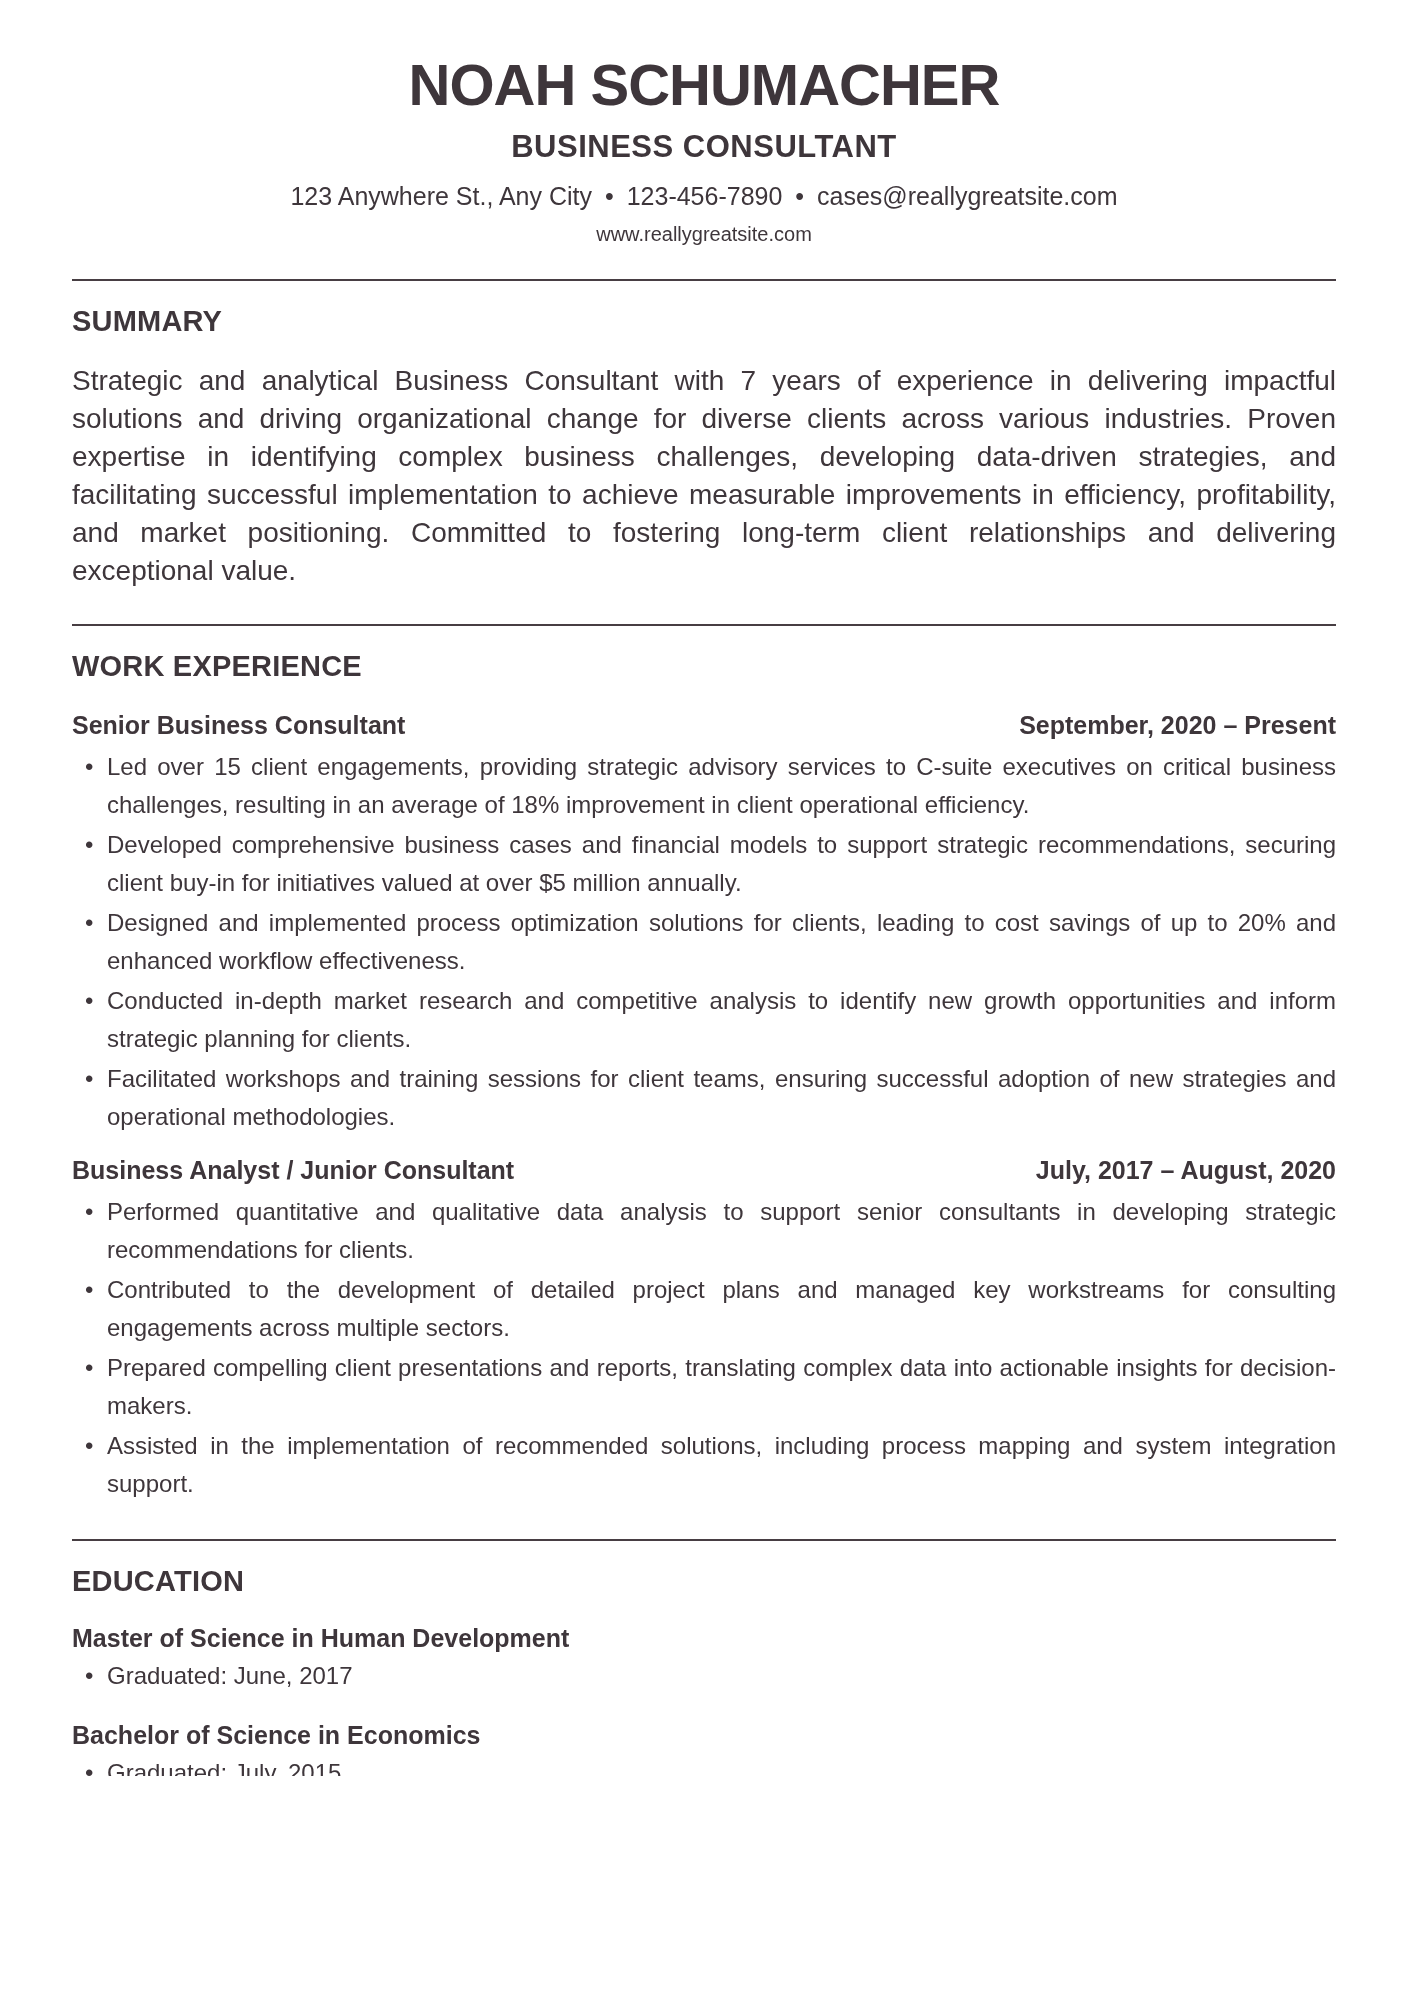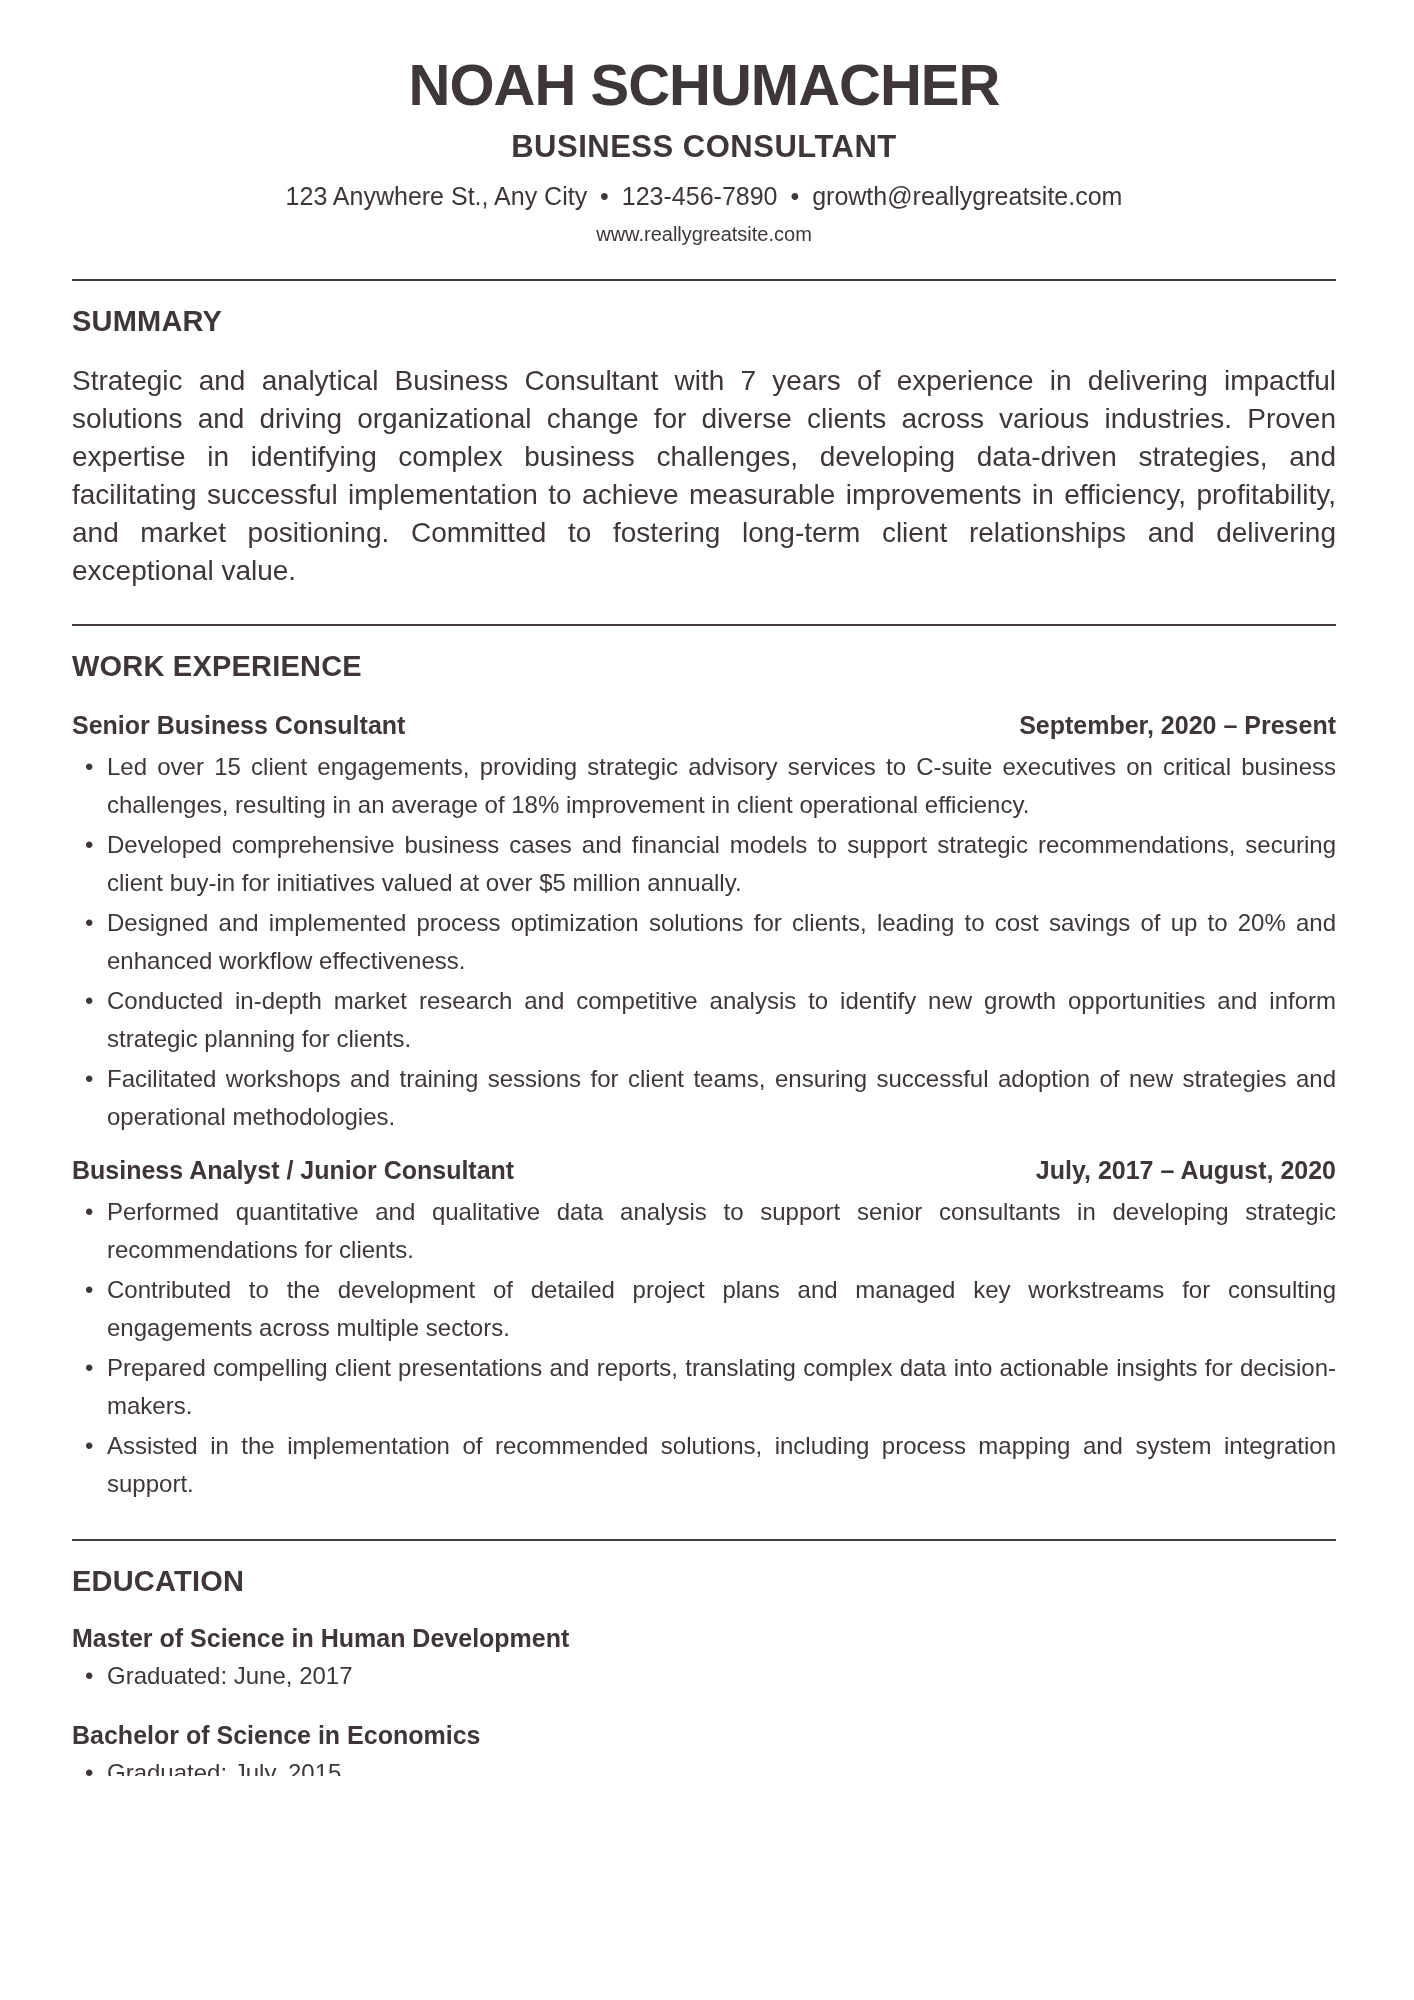--- a/index.html
+++ b/index.html
@@ -116,21 +116,21 @@
 <div class="page">
 
   <header class="header">
     <h1 class="person-name">NOAH SCHUMACHER</h1>
     <div class="person-title">BUSINESS CONSULTANT</div>
     <div class="contact-line">
       <span>123 Anywhere St., Any City</span>
       <span class="contact-sep">•</span>
       <span>123-456-7890</span>
       <span class="contact-sep">•</span>
-      <span>growth@reallygreatsite.com</span>
+      <span>cases@reallygreatsite.com</span>
     </div>
     <div class="website-line">www.reallygreatsite.com</div>
   </header>
 
   <hr class="rule rule-1">
 
   <section class="summary">
     <h2 class="section-heading">SUMMARY</h2>
     <p class="summary-text">Strategic and analytical Business Consultant with 7 years of experience in delivering impactful solutions and driving organizational change for diverse clients across various industries. Proven expertise in identifying complex business challenges, developing data-driven strategies, and facilitating successful implementation to achieve measurable improvements in efficiency, profitability, and market positioning. Committed to fostering long-term client relationships and delivering exceptional value.</p>
   </section>

